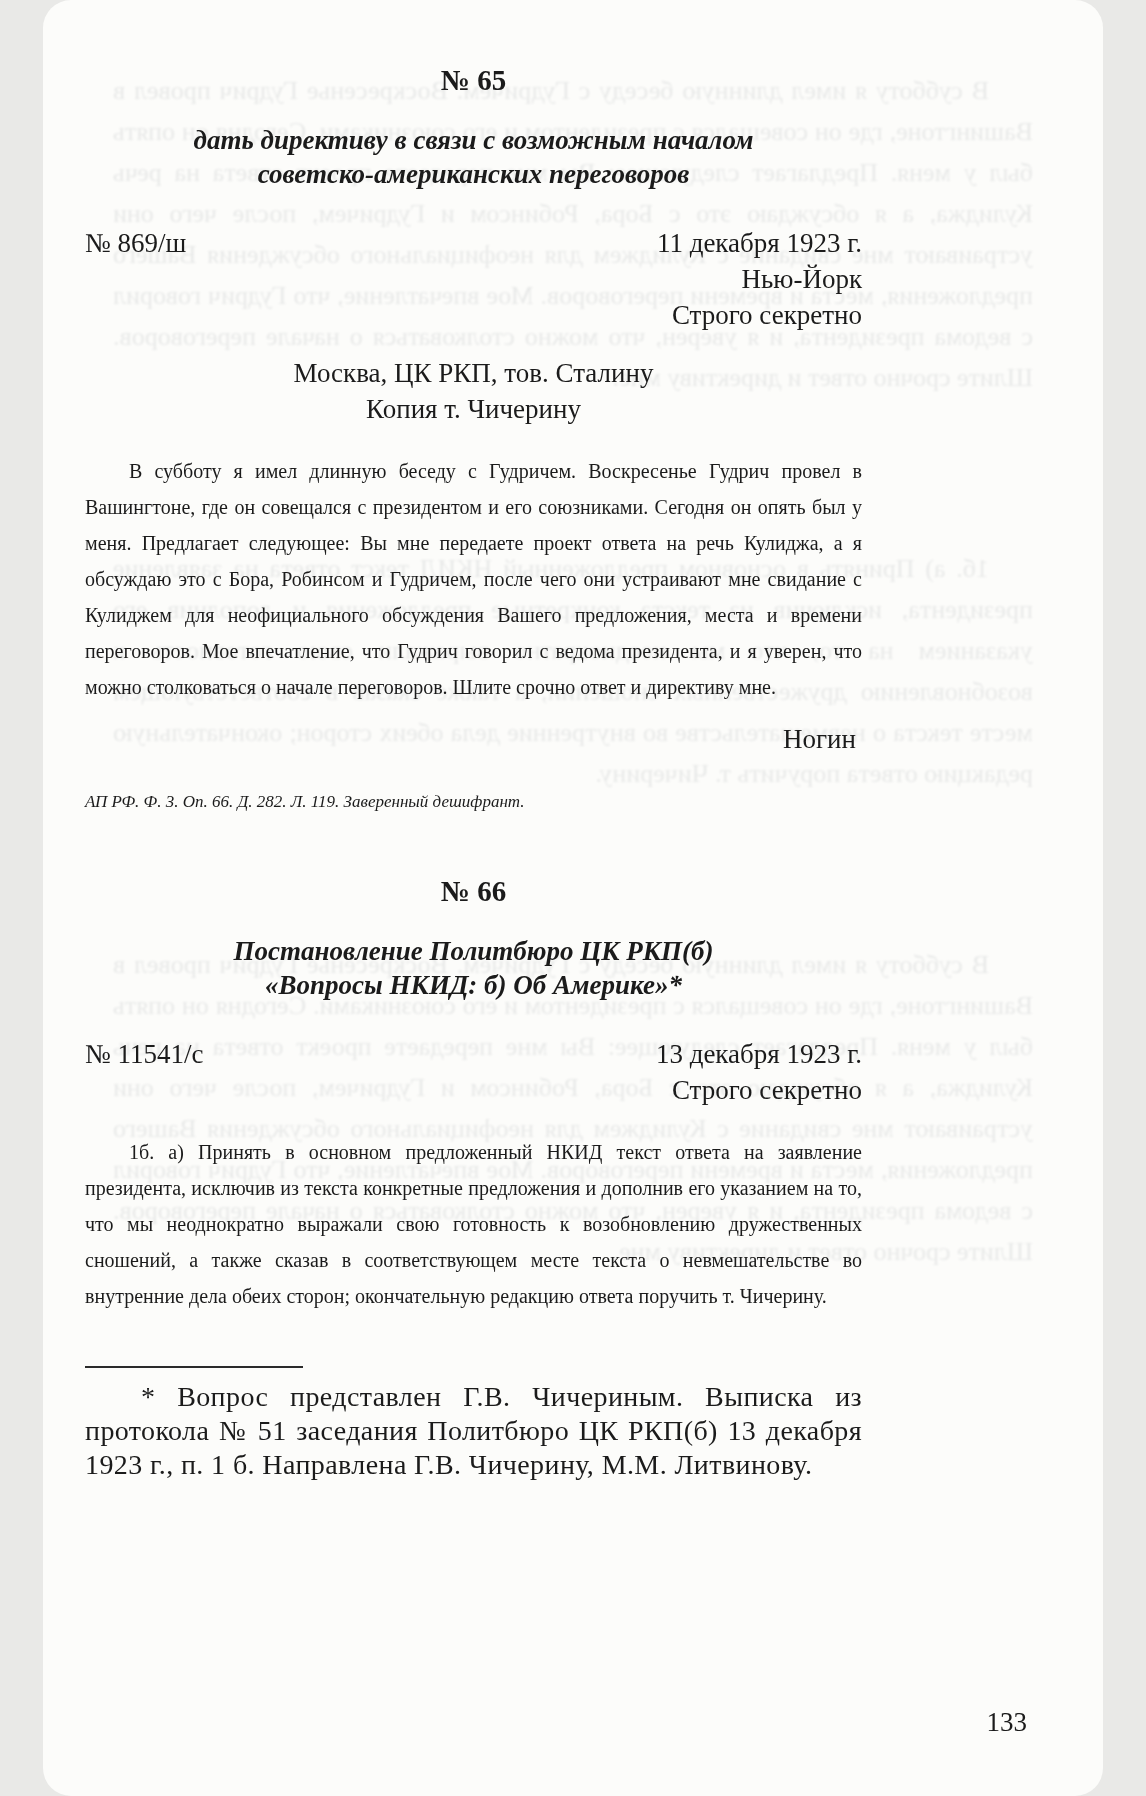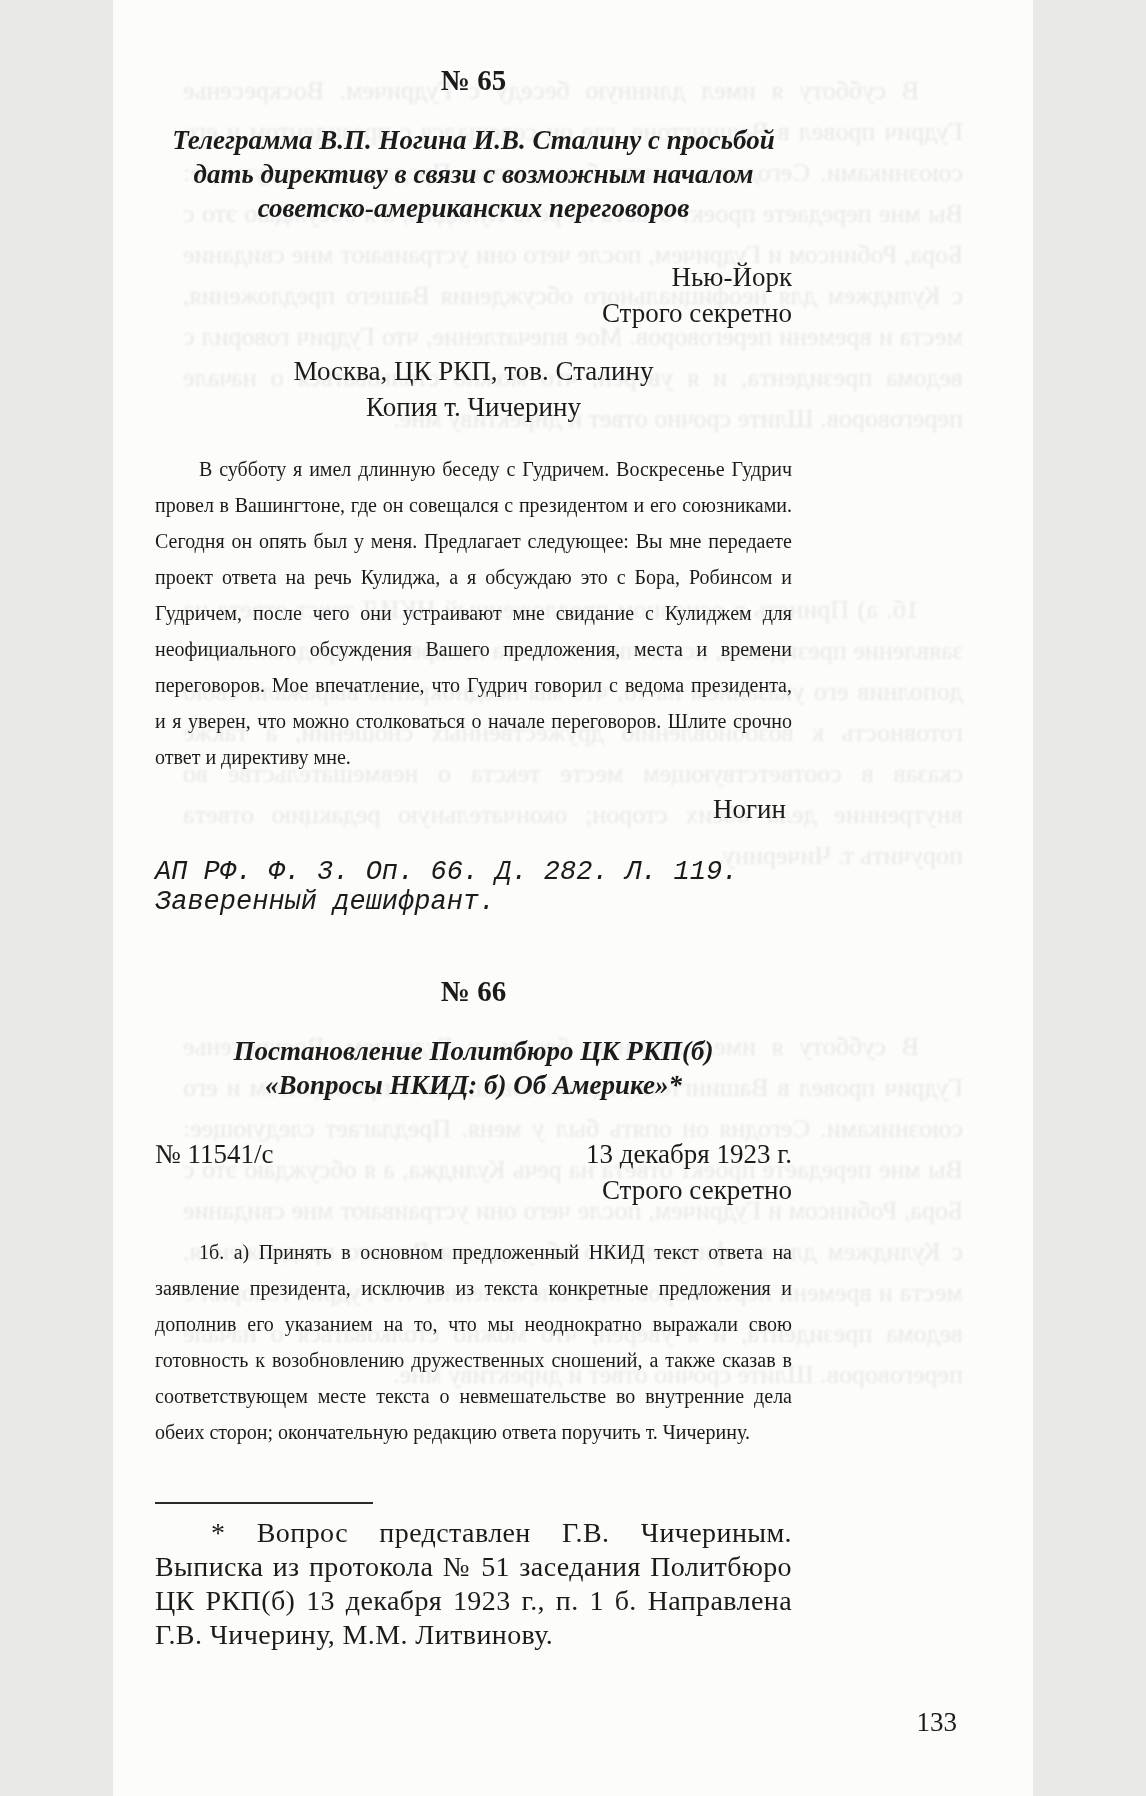--- a/index.html
+++ b/index.html
@@ -2,28 +2,29 @@
 <html lang="ru"><head>
 <meta charset="utf-8">
 <style>
   html, body {
     margin: 0;
     padding: 0;
     background: #e9e9e7;
   }
   .page {
     position: relative;
-    width: 920px;
+    width: 1060px;
     height: 1796px;
     margin: 0 auto;
     background: #fcfcfa;
     overflow: hidden;
     font-family: "Liberation Serif", "DejaVu Serif", serif;
     color: #1b1b1b;
     box-sizing: border-box;
+    border-radius: 28px;
   }
   
   .bleed {
     position: absolute;
     top: 0; left: 0; right: 0; bottom: 0;
     transform: scaleX(-1);
     opacity: 0.10;
     filter: blur(1.1px);
     color: #3c4650;
     font-size: 26px;
@@ -81,24 +82,23 @@
   }
   .signature {
     text-align: right;
     font-size: 27px;
     line-height: 36px;
     margin-top: 16px;
     padding-right: 6px;
   }
   .archive-ref {
     font-style: italic;
-    font-size: 27px;
+    font-size: 17px;
     line-height: 30px;
     margin-top: 30px;
-    font-family: Liberation Mono, monospace;
   }
   .doc66-number { margin-top: 58px; }
   .footnote-block { margin-top: 52px; }
   .footnote-rule {
     width: 218px;
     border-top: 2px solid #2a2a2a;
     margin-bottom: 12px;
   }
   .footnote-text {
     font-size: 28px;
@@ -125,25 +125,28 @@
     <p>В субботу я имел длинную беседу с Гудричем. Воскресенье Гудрич провел в Вашингтоне, где он совещался с президентом и его союзниками. Сегодня он опять был у меня. Предлагает следующее: Вы мне передаете проект ответа на речь Кулиджа, а я обсуждаю это с Бора, Робинсом и Гудричем, после чего они устраивают мне свидание с Кулиджем для неофициального обсуждения Вашего предложения, места и времени переговоров. Мое впечатление, что Гудрич говорил с ведома президента, и я уверен, что можно столковаться о начале переговоров. Шлите срочно ответ и директиву мне.</p>
     <p>1б. а) Принять в основном предложенный НКИД текст ответа на заявление президента, исключив из текста конкретные предложения и дополнив его указанием на то, что мы неоднократно выражали свою готовность к возобновлению дружественных сношений, а также сказав в соответствующем месте текста о невмешательстве во внутренние дела обеих сторон; окончательную редакцию ответа поручить т. Чичерину.</p>
     <p>В субботу я имел длинную беседу с Гудричем. Воскресенье Гудрич провел в Вашингтоне, где он совещался с президентом и его союзниками. Сегодня он опять был у меня. Предлагает следующее: Вы мне передаете проект ответа на речь Кулиджа, а я обсуждаю это с Бора, Робинсом и Гудричем, после чего они устраивают мне свидание с Кулиджем для неофициального обсуждения Вашего предложения, места и времени переговоров. Мое впечатление, что Гудрич говорил с ведома президента, и я уверен, что можно столковаться о начале переговоров. Шлите срочно ответ и директиву мне.</p>
   </div>
 
   <div class="content">
 
     <div class="doc-number">№ 65</div>
 
     <div class="doc-title">
-      <div>Телеграмма В.П. Ногина И.В. Сталину с просьбой</div>
       <div>дать директиву в связи с возможным началом</div>
       <div>советско-американских переговоров</div>
     </div>
 
+    <div class="meta-row">
+      <span>№ 869/ш</span>
+      <span>11 декабря 1923 г.</span>
+    </div>
     <div class="right-line">Нью-Йорк</div>
     <div class="right-line">Строго секретно</div>
 
     <div class="addressee">
       <div>Москва, ЦК РКП, тов. Сталину</div>
       <div>Копия т. Чичерину</div>
     </div>
 
     <p class="body-text">В субботу я имел длинную беседу с Гудричем. Воскресенье Гудрич провел в Вашингтоне, где он совещался с президентом и его союзниками. Сегодня он опять был у меня. Предлагает следующее: Вы мне передаете проект ответа на речь Кулиджа, а я обсуждаю это с Бора, Робинсом и Гудричем, после чего они устраивают мне свидание с Кулиджем для неофициального обсуждения Вашего предложения, места и времени переговоров. Мое впечатление, что Гудрич говорил с ведома президента, и я уверен, что можно столковаться о начале переговоров. Шлите срочно ответ и директиву мне.</p>
 

